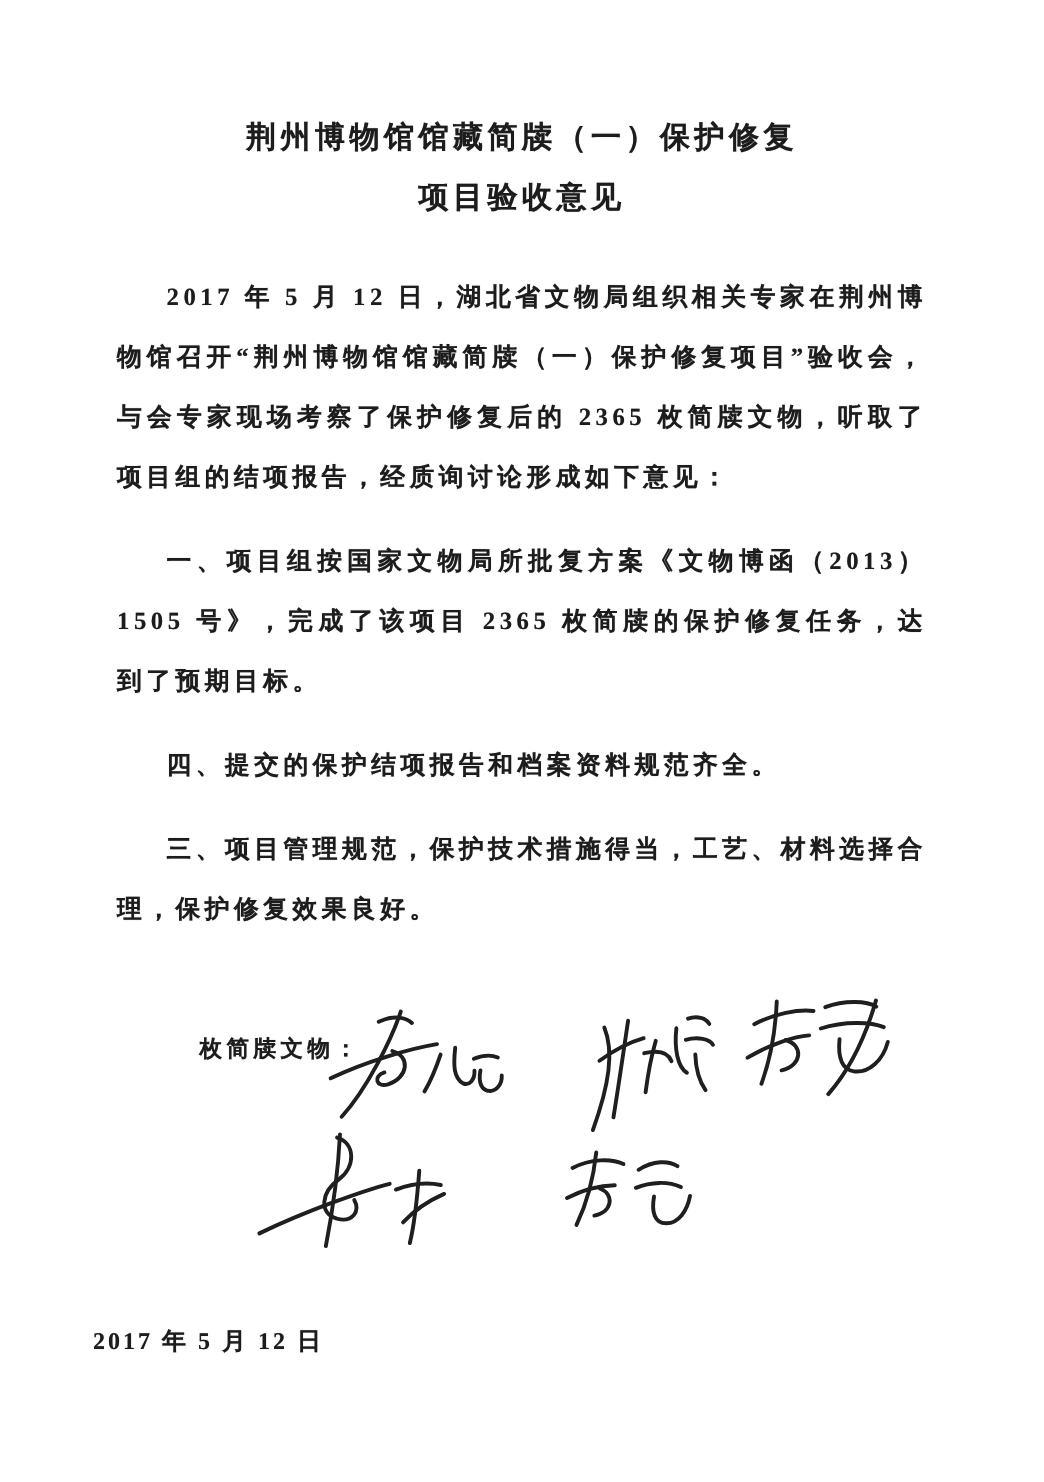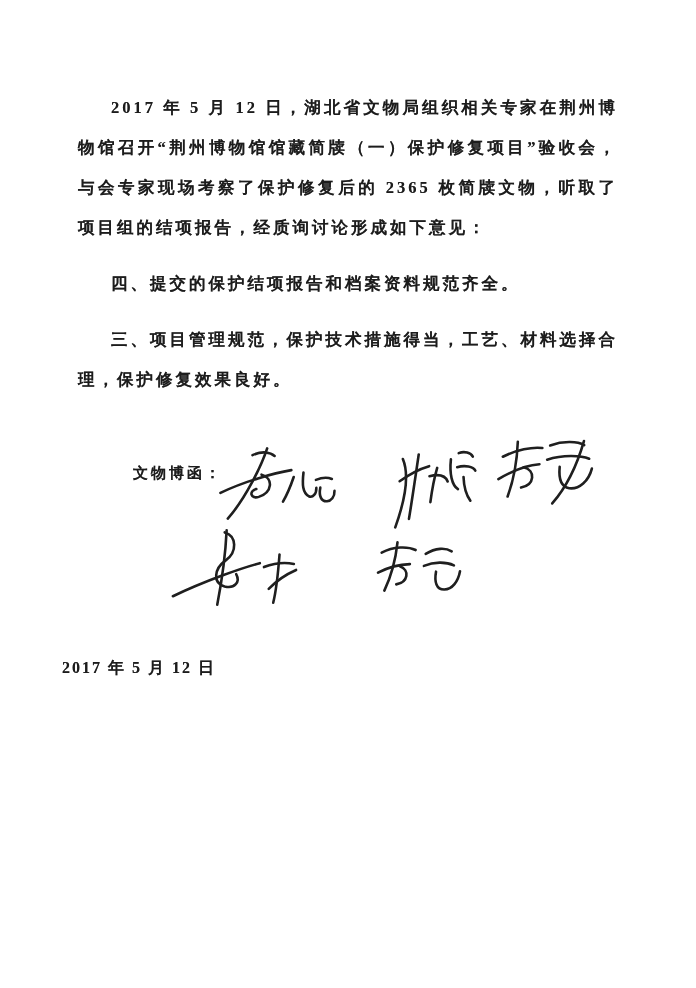--- a/index.html
+++ b/index.html
@@ -81,29 +81,34 @@
     font-size: 16px;
     font-weight: 600;
     letter-spacing: 2px;
   }
 </style>
 </head>
 <body>
 
 <div class="page">
 
+  <h1 class="doc-title">
+    <span class="t-line">荆州博物馆馆藏简牍（一）保护修复</span>
+    <span class="t-line">项目验收意见</span>
+  </h1>
 
   <div class="body">
     <p>2017 年 5 月 12 日，湖北省文物局组织相关专家在荆州博物馆召开“荆州博物馆馆藏简牍（一）保护修复项目”验收会，与会专家现场考察了保护修复后的 2365 枚简牍文物，听取了项目组的结项报告，经质询讨论形成如下意见：</p>
+    <p>一、项目组按国家文物局所批复方案《文物博函（2013）1505 号》，完成了该项目 2365 枚简牍的保护修复任务，达到了预期目标。</p>
     <p>四、提交的保护结项报告和档案资料规范齐全。</p>
     <p>三、项目管理规范，保护技术措施得当，工艺、材料选择合理，保护修复效果良好。</p>
   </div>
 
   <div class="sig-block">
-    <span class="sig-label">文物博函：</span>
+    <span class="sig-label">枚简牍文物：</span>
 
     <span class="sig sig-1">
       <svg width="122" height="82" viewBox="0 0 122 82" aria-hidden="true">
         <path d="M55,6 C48,24 30,56 12,74"></path>
         <path d="M6,48 C30,38 60,31 78,29"></path>
         <path d="M40,12 C50,8 58,10 62,14"></path>
         <path d="M48,32 C60,36 58,50 44,54 C36,56 34,48 42,46"></path>
         <path d="M80,36 C76,46 72,54 68,60"></path>
         <path d="M90,32 C88,44 88,52 94,56 C98,58 102,54 102,48"></path>
         <path d="M102,40 C108,38 114,38 118,40"></path>

